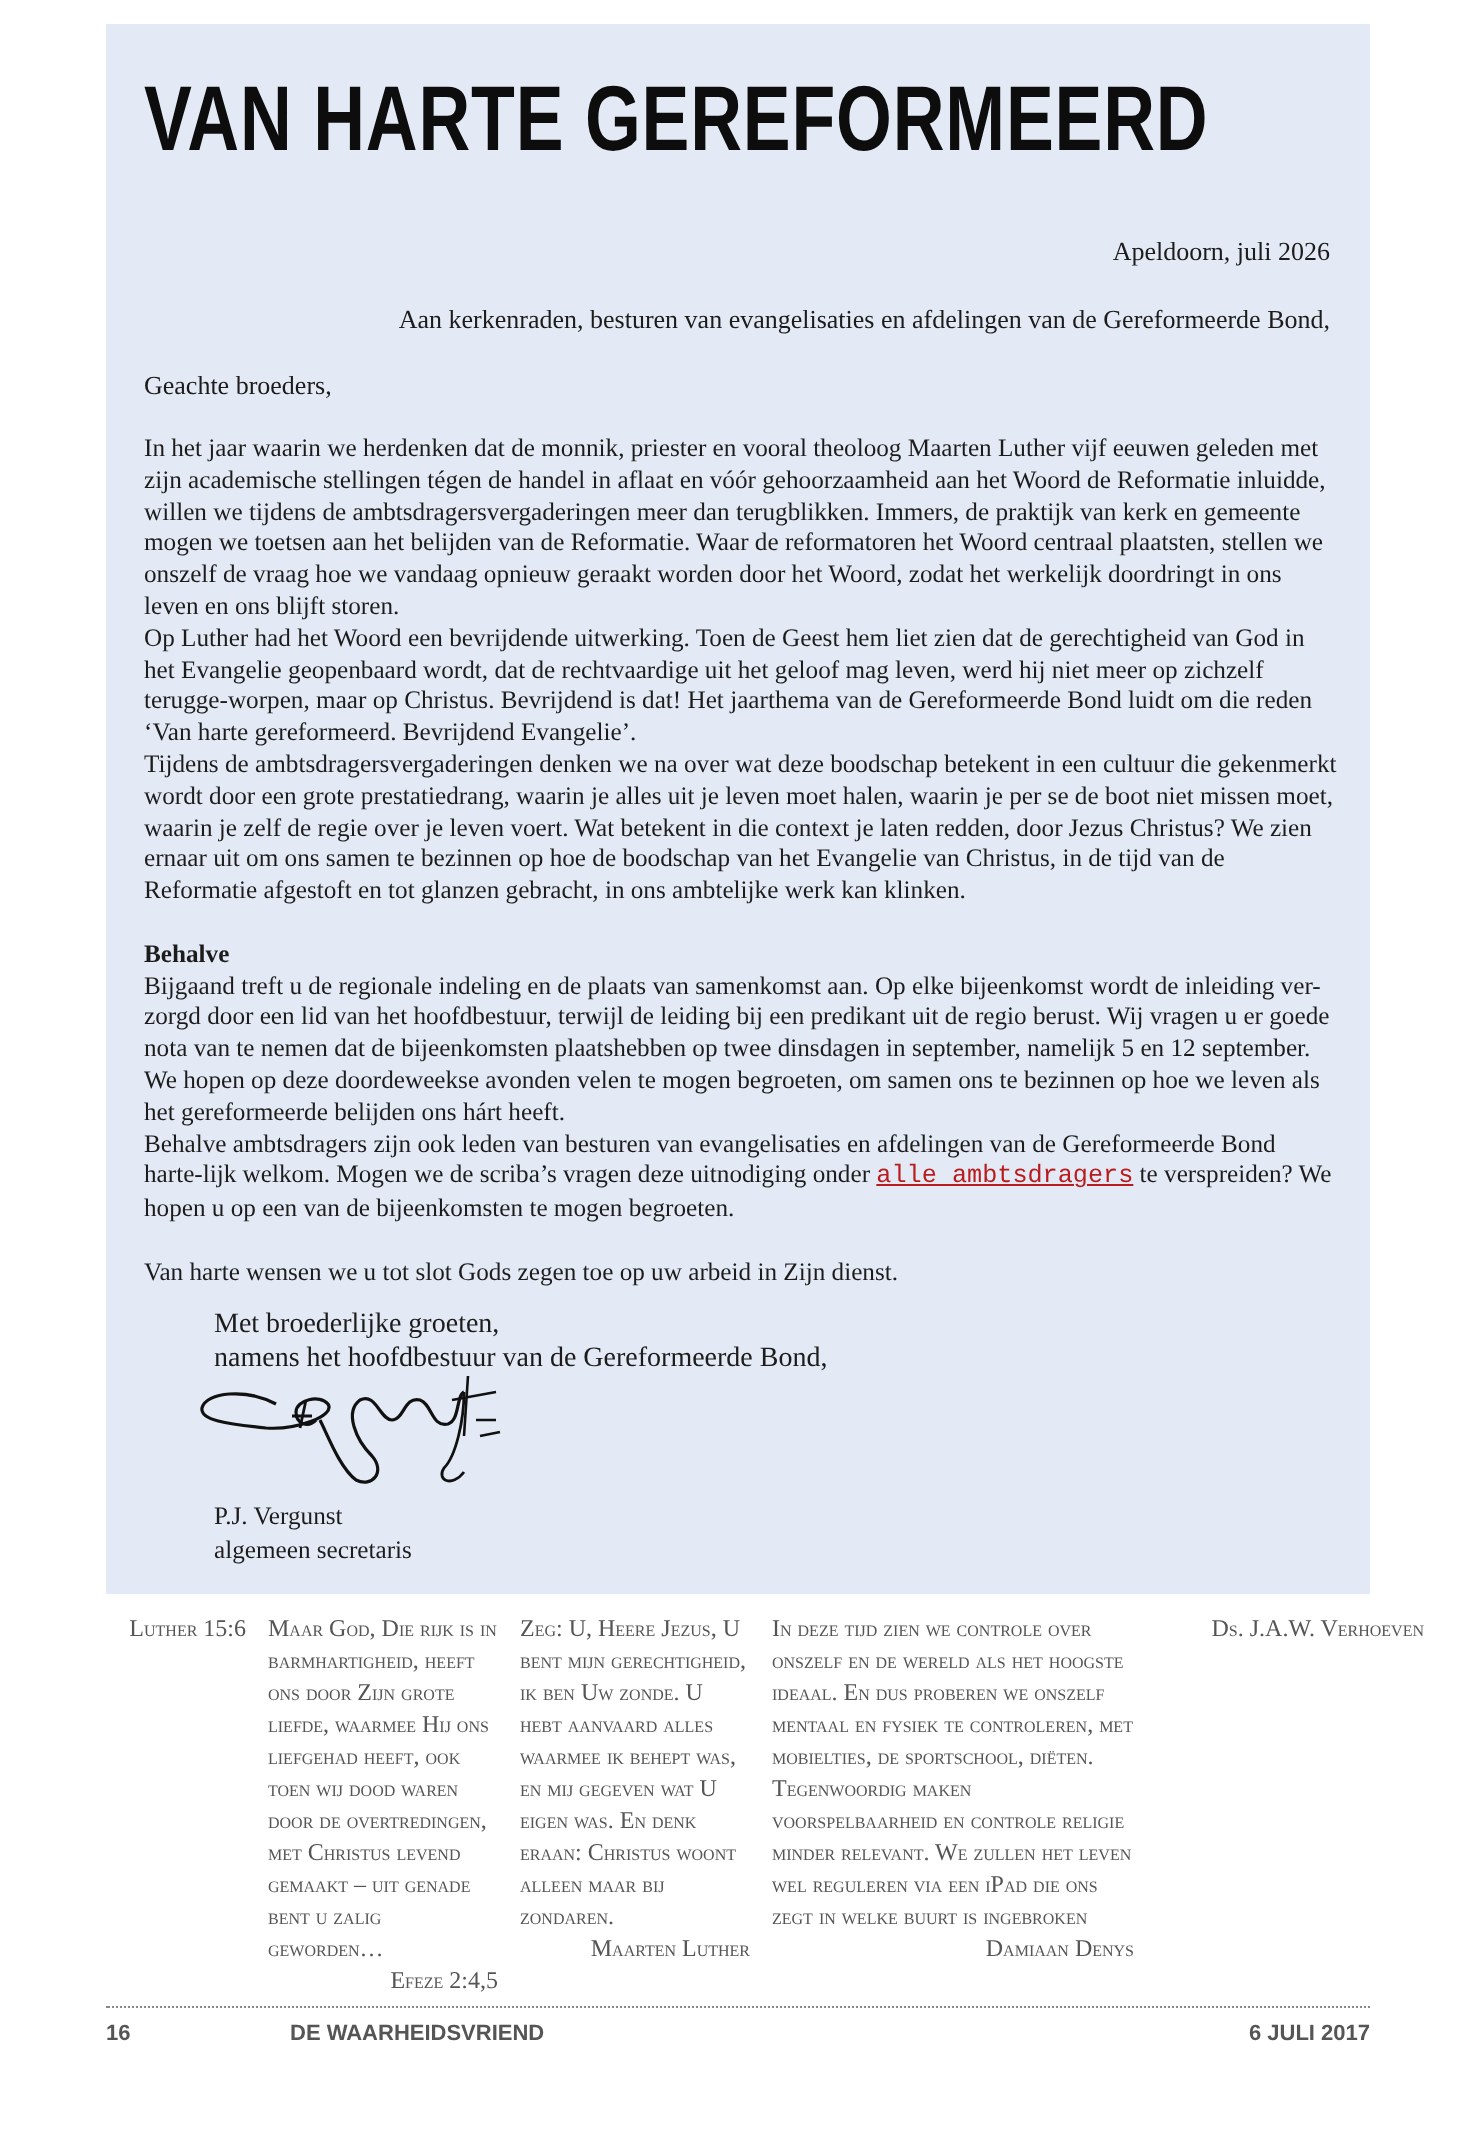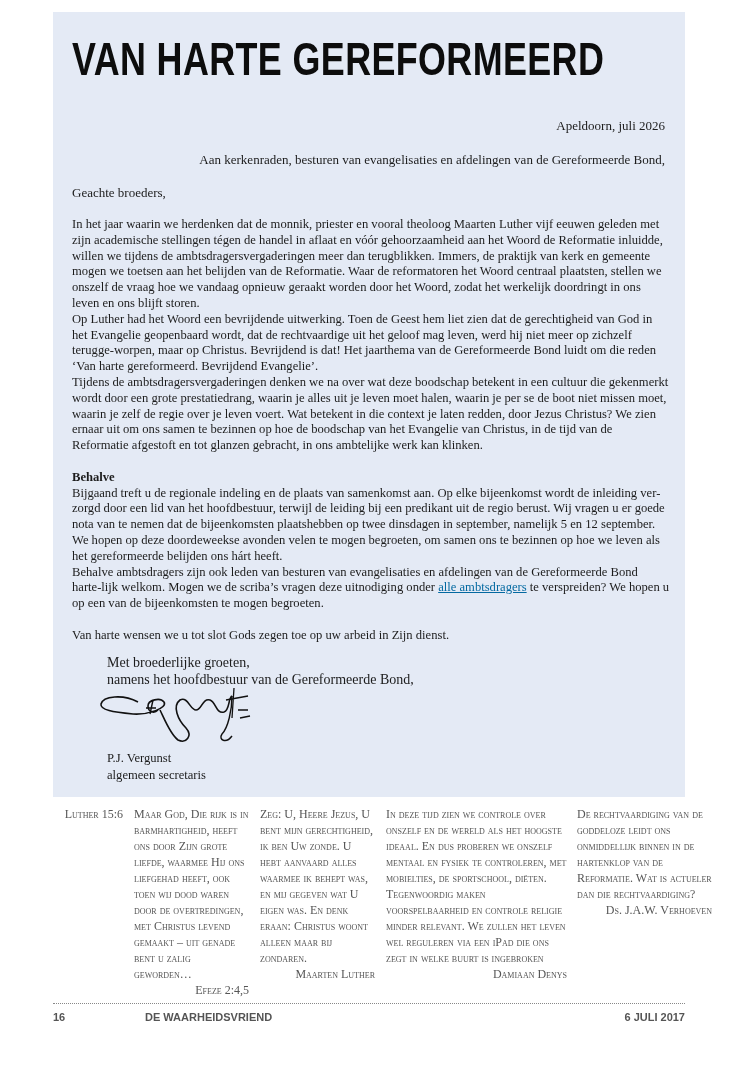--- a/index.html
+++ b/index.html
@@ -12,21 +12,21 @@
              font-size: 46px; letter-spacing: 0.5px; line-height: 1; color: #0d0d0d;
              transform: scaleX(0.78); transform-origin: left top; white-space: nowrap; }
     .place-date { position: absolute; right: 73px; top: 118px; font-size: 13px; }
     .addressee { position: absolute; right: 73px; top: 152px; font-size: 13px; }
     .salutation { position: absolute; left: 72px; top: 185px; font-size: 13px; }
     .body-text { position: absolute; left: 72px; top: 217px; width: 598px; font-size: 12.6px;
                  line-height: 15.8px; }
     .body-text p { margin: 0; }
     .body-text .gap { height: 15.8px; }
     .section-heading { font-weight: bold; }
-    .underline-link { text-decoration: underline; color: #0369a1; cursor: pointer; }
+    .underline-link { text-decoration: underline; color: #b91c1c; cursor: pointer; font-family: Liberation Mono, monospace; }
     .closing { position: absolute; left: 107px; top: 654px; font-size: 14px; line-height: 17px; }
     .signature { position: absolute; left: 98px; top: 688px; width: 170px; height: 60px; }
     .signer { position: absolute; left: 107px; top: 750px; font-size: 12.6px; line-height: 17px; }
 
     .quotes { position: absolute; top: 806px; left: 53px; width: 632px; height: 175px; }
     .quote { position: absolute; top: 0; font-variant: small-caps; font-size: 12px;
              line-height: 16px; color: #555; }
     .quote .q-text { display: block; }
     .quote .q-source { display: block; text-align: right; color: #555; }
     .q1 { left: 0; width: 70px; }
@@ -95,21 +95,20 @@
   </div>
   <div class="quote q3">
     <span class="q-text">Zeg: U, Heere Jezus, U bent mijn gerechtigheid, ik ben Uw zonde. U hebt aanvaard alles waarmee ik behept was, en mij gegeven wat U eigen was. En denk eraan: Christus woont alleen maar bij zondaren.</span>
     <span class="q-source">Maarten Luther</span>
   </div>
   <div class="quote q4">
     <span class="q-text">In deze tijd zien we controle over onszelf en de wereld als het hoogste ideaal. En dus proberen we onszelf mentaal en fysiek te controleren, met mobielties, de sportschool, diëten. Tegenwoordig maken voorspelbaarheid en controle religie minder relevant. We zullen het leven wel reguleren via een iPad die ons zegt in welke buurt is ingebroken</span>
     <span class="q-source">Damiaan Denys</span>
   </div>
   <div class="quote q5">
-    <span class="q-text">De rechtvaardiging van de goddeloze leidt ons onmiddellijk binnen in de hartenklop van de Reformatie. Wat is actueler dan die rechtvaardiging?</span>
     <span class="q-source">Ds. J.A.W. Verhoeven</span>
   </div>
 </div>
 
 <div class="footer-rule"></div>
 <div class="footer">
   <span class="page-num">16</span>
   <span class="pub-name">DE WAARHEIDSVRIEND</span>
   <span class="pub-date">6 JULI 2017</span>
 </div>

